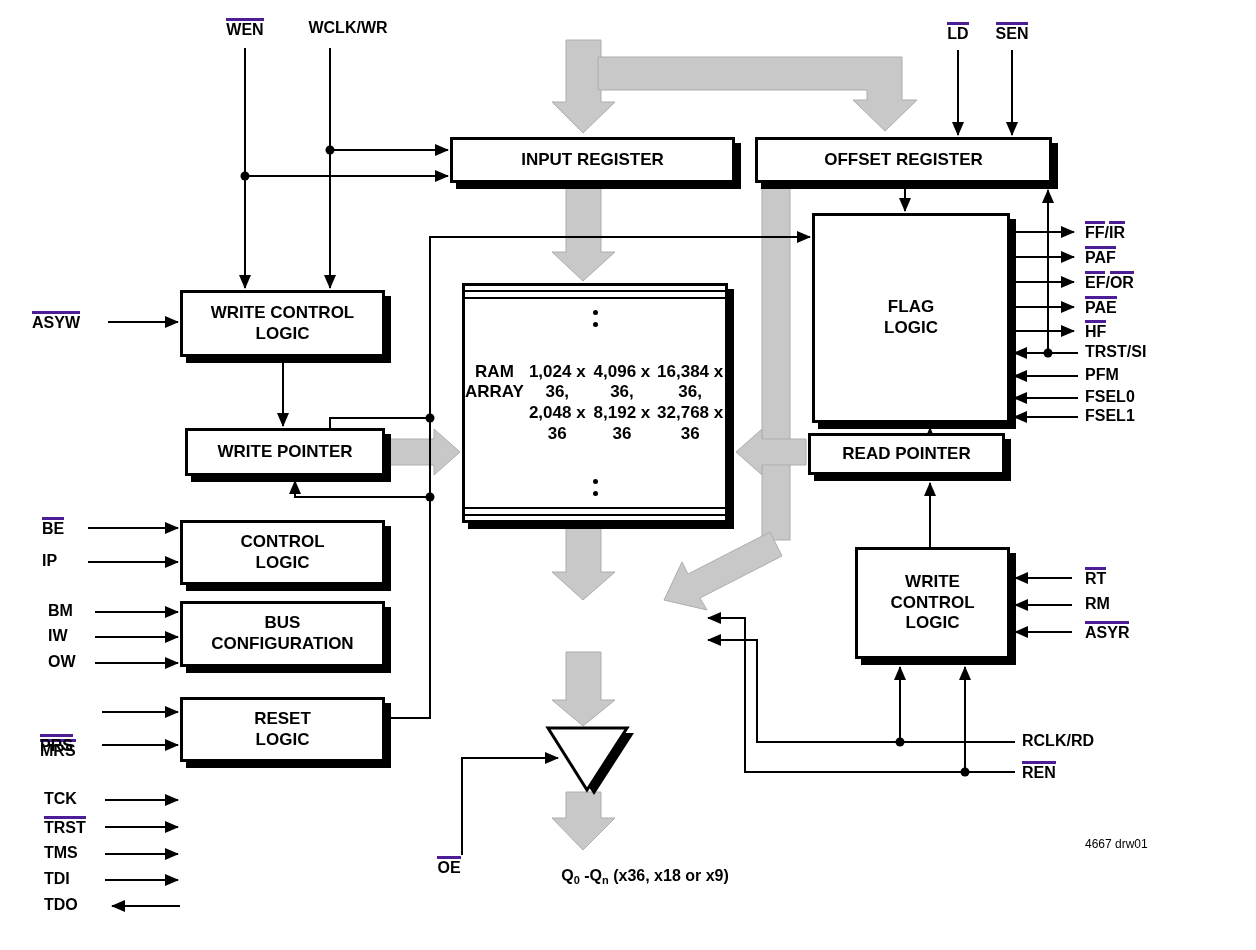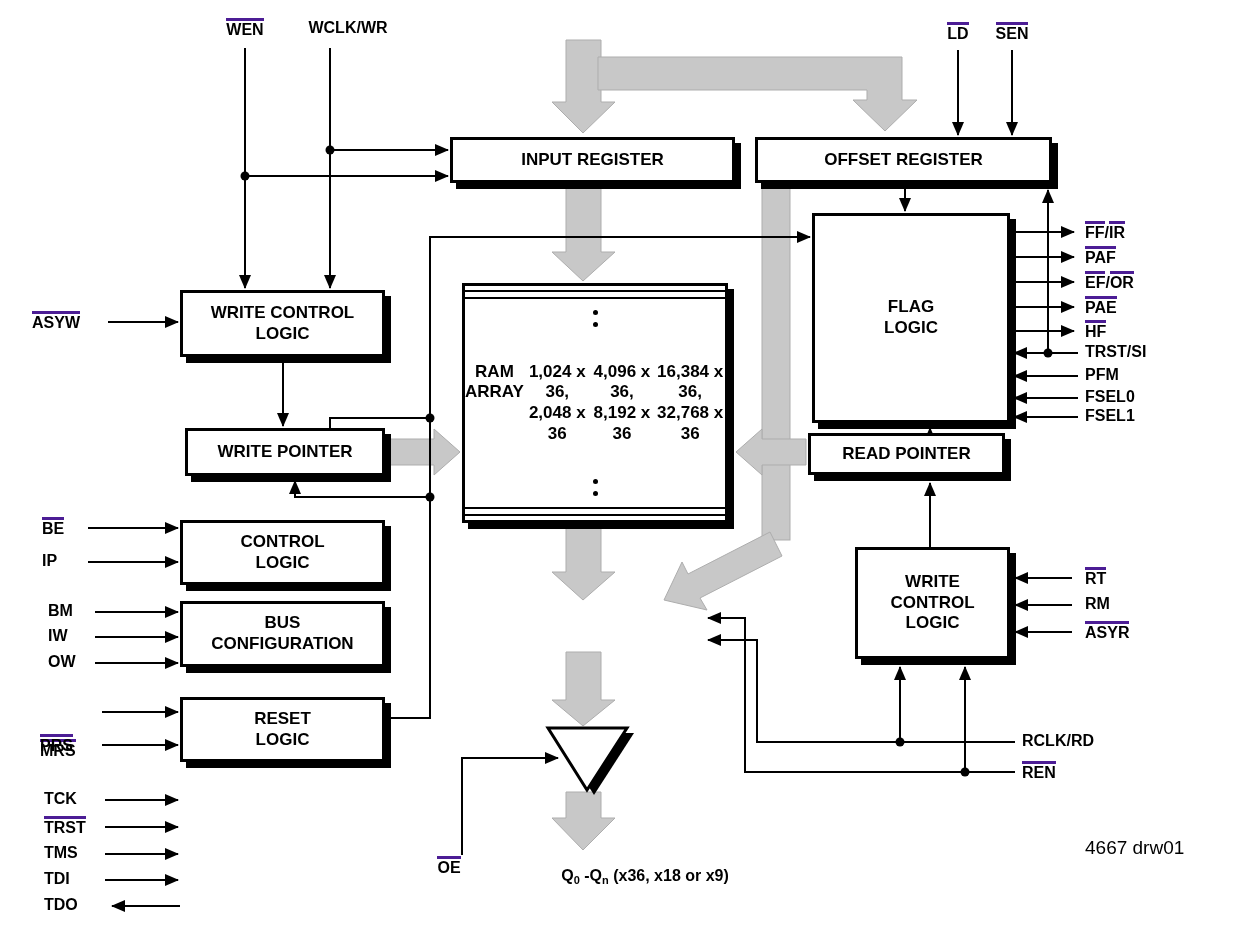--- a/index.html
+++ b/index.html
@@ -10,21 +10,21 @@
   .box { position:absolute; background:#fff; border:3px solid #000;
          box-shadow:6px 6px 0 #000; display:flex; flex-direction:column;
          align-items:center; justify-content:center; font-weight:bold;
          font-size:17px; line-height:1.22; text-align:center; z-index:2; color:#000; }
   .sig { position:absolute; font-weight:bold; font-size:16px; white-space:nowrap;
          z-index:3; color:#000; line-height:1.2; }
   .sig.r { }
   .sig.c { text-align:center; }
   .ovl { display:inline-block; border-top:3px solid #4c1d95; line-height:1.12; }
   .sub { font-size:11px; position:relative; top:3px; }
-  .note { position:absolute; font-size:19px; font-weight:normal; z-index:3; color:#000; }
+  .note { position:absolute; font-size:12px; font-weight:normal; z-index:3; color:#000; }
   .ram .ramtext { display:flex; gap:2px; }
   .rule { position:absolute; left:0; right:0; height:2px; background:#000; }
   .dotcol { position:absolute; left:0; right:0; display:flex; flex-direction:column;
             align-items:center; gap:7px; }
   .dotcol i { width:5px; height:5px; background:#000; border-radius:50%; display:block; }
 </style>
 </head>
 <body>
 
 <div id="stage">

